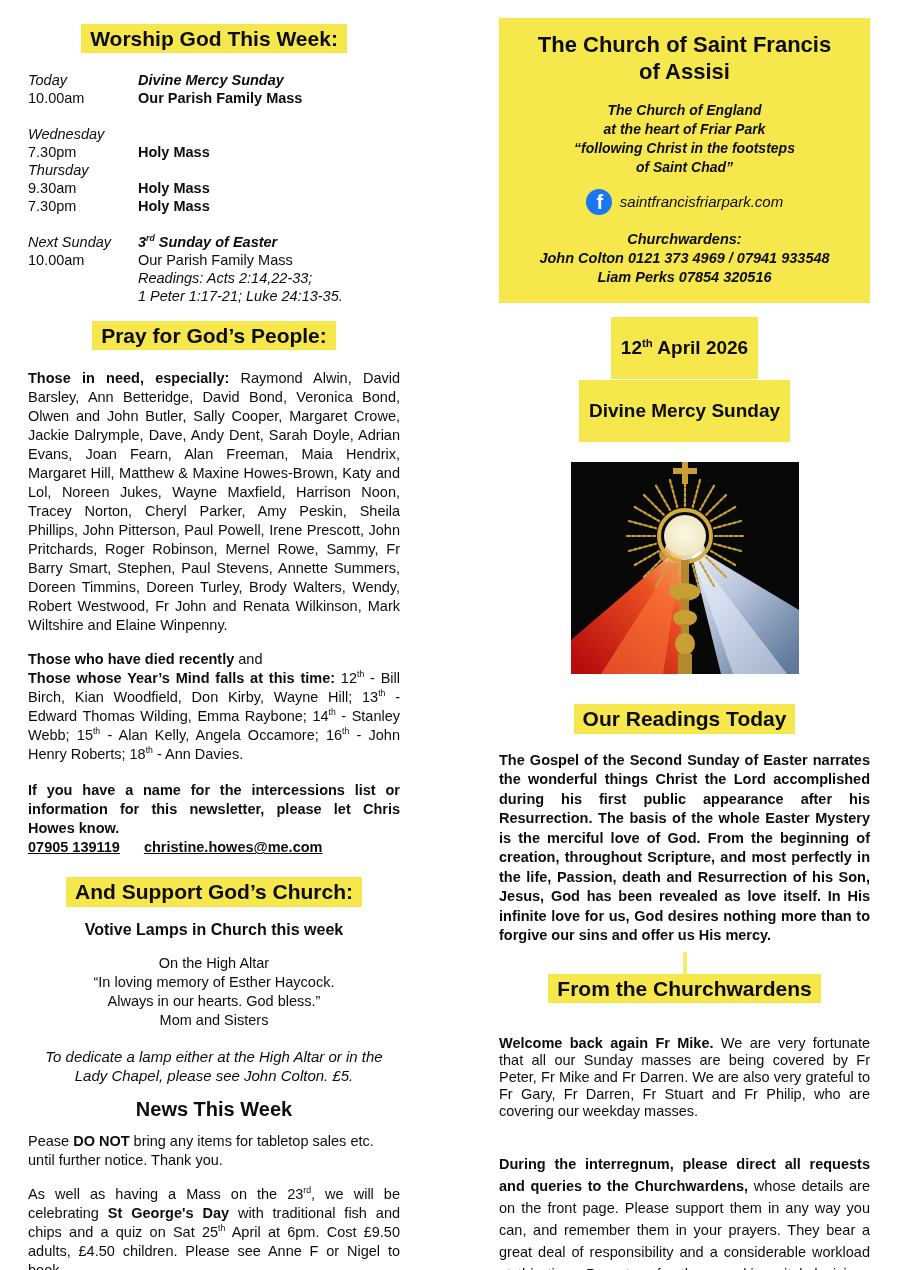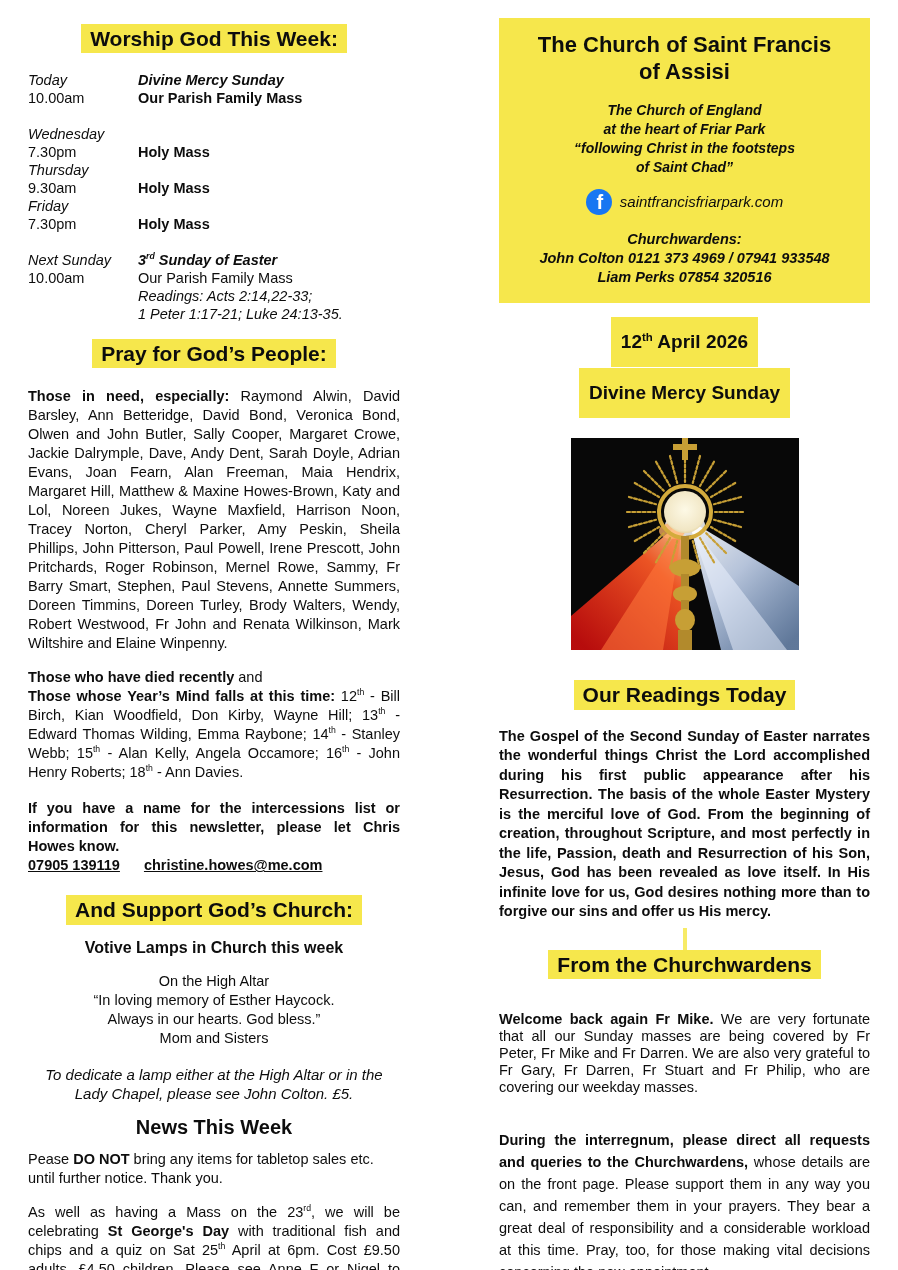--- a/index.html
+++ b/index.html
@@ -57,21 +57,21 @@
   .visit{font-style:italic;font-size:14.5px;margin-top:15px;}
   .fb-row{display:flex;align-items:center;justify-content:center;gap:8px;margin-top:12px;}
   .fb-icon{width:26px;height:26px;border-radius:50%;background:var(--fb);color:#fff;
            display:flex;align-items:center;justify-content:flex-start;overflow:hidden;}
   .fb-icon span{display:block;width:100%;text-align:center;font-weight:bold;font-size:20px;
                 line-height:26px;transform:translateX(1px);}
   .fb-text{font-style:italic;font-size:15px;}
   .wardens{font-weight:bold;font-style:italic;font-size:14.5px;line-height:19px;margin-top:15px;}
 
   .date-banner{margin-top:14px;text-align:center;font-weight:bold;font-size:19px;line-height:1.18;}
-  .date-banner .hl{padding:14px 10px;}
+  .date-banner .hl{padding:20px 10px;}
   .date-banner > div + div{margin-top:1px;}
 
   .image-wrap{margin-top:20px;text-align:center;}
   .readings-header{margin-top:26px;}
   .readings-body{margin-top:17px;font-weight:bold;line-height:19.5px;}
   .tick{width:4px;height:22px;background:var(--hl);opacity:.85;margin:6px auto 0;}
   .cw-header{}
   .cw-p1{margin-top:32px;line-height:17px;}
   .cw-p2{margin-top:33px;line-height:22px;}
 </style>
@@ -107,24 +107,20 @@
             <span class="sched-label"><span class="seg-plain">7.30pm</span></span>
             <span class="sched-value"><span class="seg-b">Holy Mass</span></span>
           </div>
         <div class="sched-row">
             <span class="sched-label"><span class="seg-i">Thursday</span></span>
             <span class="sched-value"></span>
           </div>
         <div class="sched-row">
             <span class="sched-label"><span class="seg-plain">9.30am</span></span>
             <span class="sched-value"><span class="seg-b">Holy Mass</span></span>
-          </div>
-        <div class="sched-row">
-            <span class="sched-label"><span class="seg-i">Friday</span></span>
-            <span class="sched-value"></span>
           </div>
         <div class="sched-row">
             <span class="sched-label"><span class="seg-plain">7.30pm</span></span>
             <span class="sched-value"><span class="seg-b">Holy Mass</span></span>
           </div>
         <div class="sched-row">
             <span class="sched-label"></span>
             <span class="sched-value"></span>
           </div>
         <div class="sched-row">

